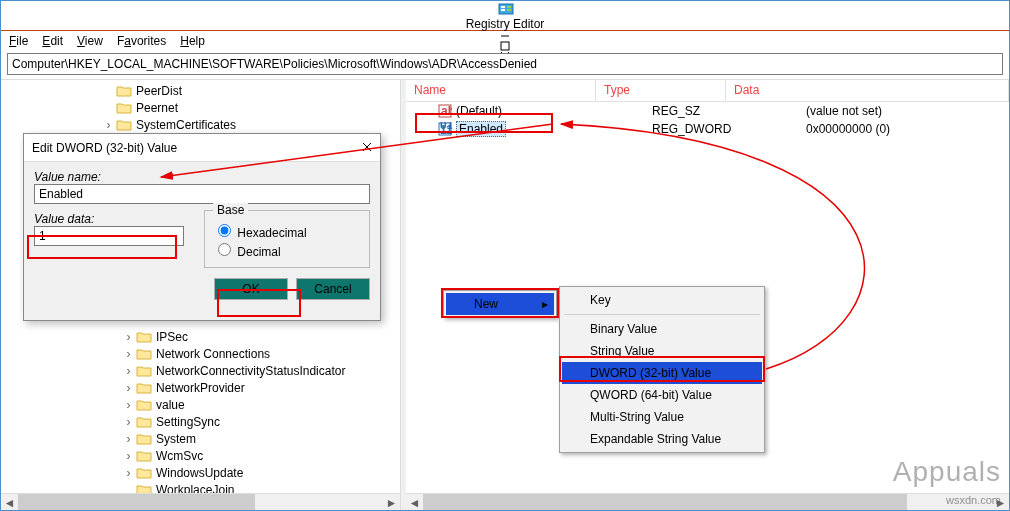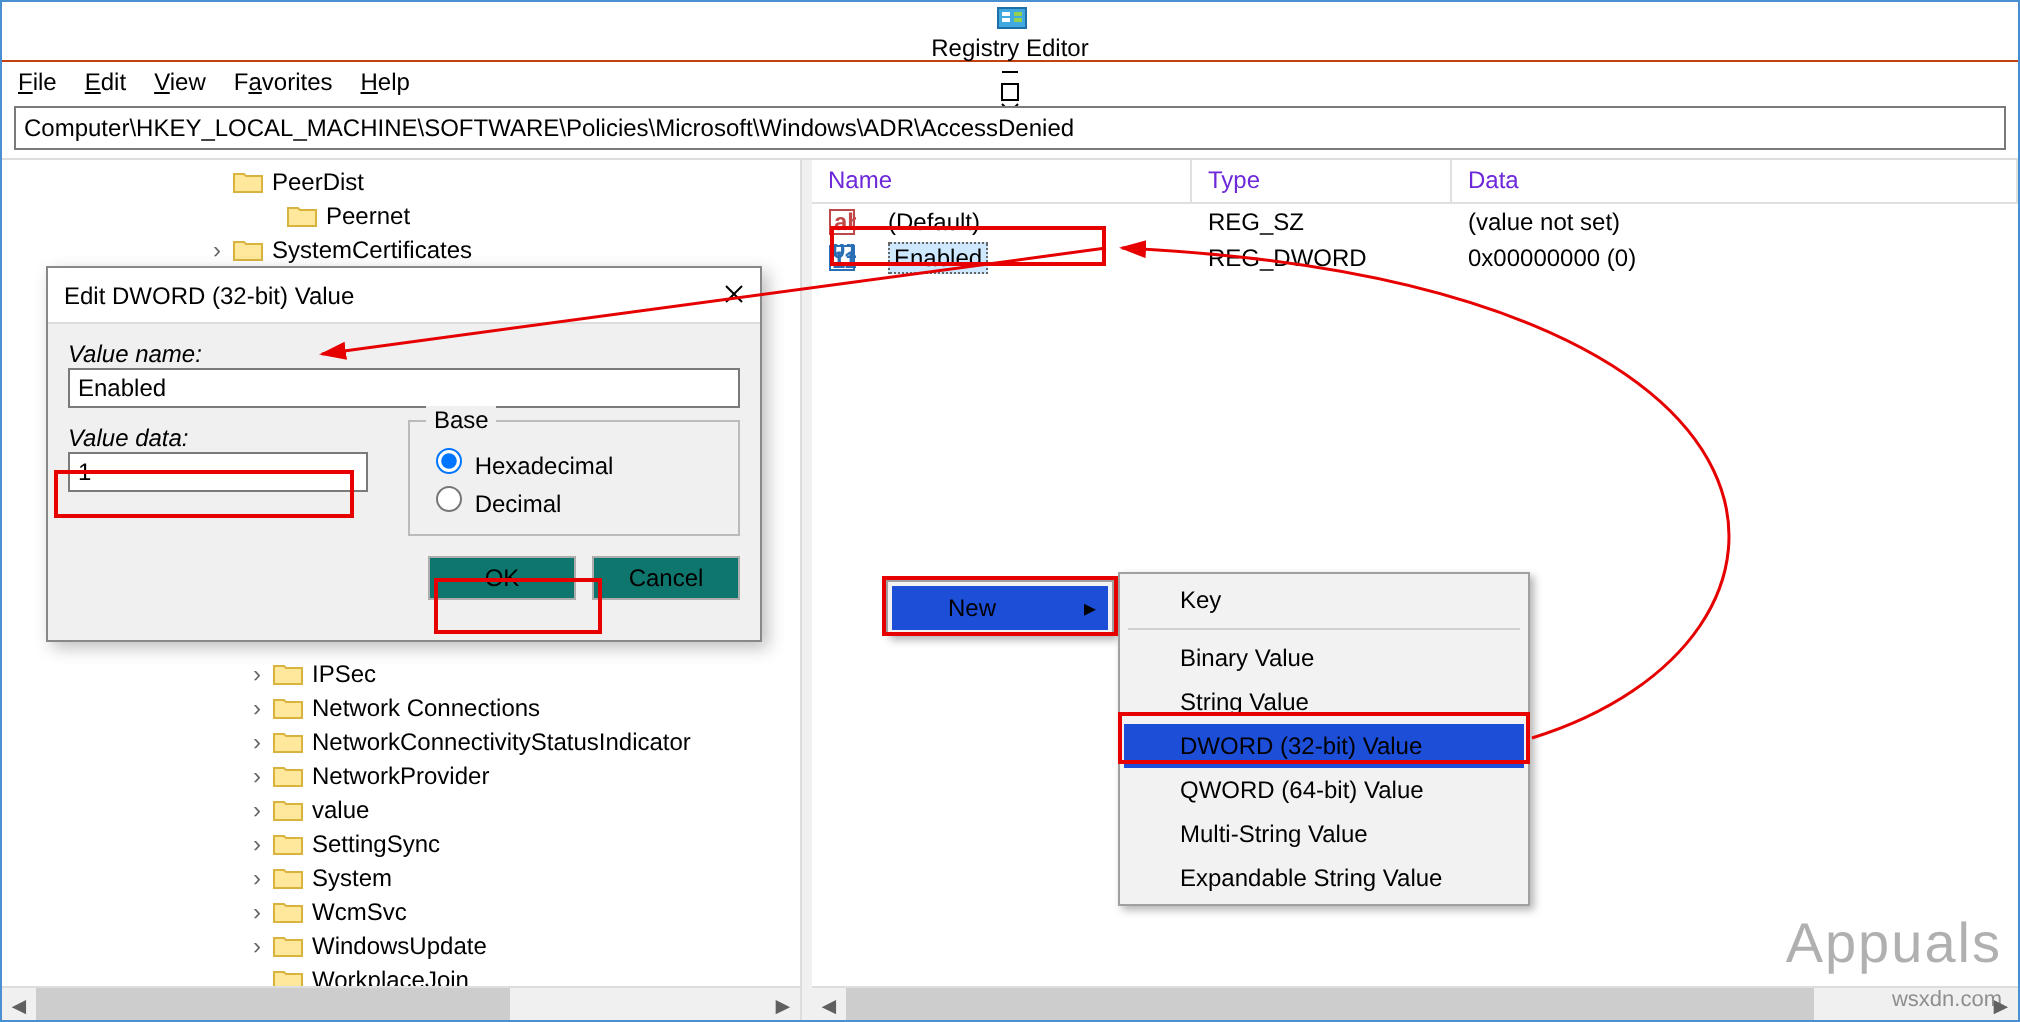--- a/index.html
+++ b/index.html
@@ -10,26 +10,26 @@
   .titlebar .spacer { flex:1; }
   .winbtn { width:46px; height:30px; display:flex; align-items:center; justify-content:center; }
   .menubar { height:20px; display:flex; align-items:center; gap:14px; padding:0 8px; }
   .menubar span u { text-decoration:underline; }
   .address { height:22px; border:1px solid #7a7a7a; margin:2px 6px 4px 6px; padding:2px 4px; display:flex; align-items:center; background:#fff; }
   .body { flex:1; display:flex; border-top:1px solid #ddd; min-height:0; }
   .tree-pane { width:400px; border-right:1px solid #ddd; position:relative; overflow:hidden; }
   .splitter { width:5px; background:#f0f0f0; cursor:col-resize; }
   .list-pane { flex:1; position:relative; overflow:hidden; }
   .list-header { display:flex; height:22px; border-bottom:1px solid #e0e0e0; background:#fff; }
-  .list-header .col { padding:3px 8px; border-right:1px solid #e0e0e0; color:#6d28d9; }
+  .list-header .col { padding:3px 8px; border-right:1px solid #e0e0e0; color:#ef4444; }
   .col-name { width:190px; }
   .col-type { width:130px; }
   .col-data { flex:1; }
   .list-row { display:flex; height:18px; align-items:center; }
-  .list-row .cell { padding:0 8px; display:flex; align-items:center; gap:16px; }
+  .list-row .cell { padding:0 8px; display:flex; align-items:center; gap:4px;margin-left:24px; }
   .val-icon { width:14px; height:14px; display:inline-flex; align-items:center; justify-content:center; }
   .tree { position:absolute; inset:0; padding-top:2px; }
   .tree-item { display:flex; align-items:center; height:17px; white-space:nowrap; }
   .tree-item .exp { width:15px; text-align:center; color:#666; }
   .tree-item .folder-icon { width:16px; height:14px; margin-right:4px; display:inline-flex; }
   .tree-lines { color:#a0a0a0; }
 
   
   .dialog { position:absolute; left:22px; top:132px; width:358px; height:188px; background:#f0f0f0; border:1px solid #888; box-shadow:3px 3px 8px rgba(0,0,0,0.25); }
   .dialog .dlg-title { height:28px; background:#fff; display:flex; align-items:center; padding:0 8px; border-bottom:1px solid #ddd; }
@@ -115,21 +115,21 @@
       <div class="tree" id="tree">
           <div class="tree-item" style="padding-left: 100px; position: absolute; top: 2px;">
             <span class="exp tree-lines">&nbsp;</span>
             <span class="folder-icon">
               <svg width="16" height="14" viewBox="0 0 16 14">
                 <path d="M1 3 L6 3 L7 4 L15 4 L15 12 L1 12 Z" fill="#ffe79c" stroke="#d8b43f"></path>
               </svg>
             </span>
             <span>PeerDist</span>
           </div>
-          <div class="tree-item" style="padding-left: 100px; position: absolute; top: 19px; margin-left: 27px;">
+          <div class="tree-item" style="padding-left: 100px; position: absolute; top: 19px;">
             <span class="exp tree-lines">&nbsp;</span>
             <span class="folder-icon">
               <svg width="16" height="14" viewBox="0 0 16 14">
                 <path d="M1 3 L6 3 L7 4 L15 4 L15 12 L1 12 Z" fill="#ffe79c" stroke="#d8b43f"></path>
               </svg>
             </span>
             <span>Peernet</span>
           </div>
           <div class="tree-item" style="padding-left: 100px; position: absolute; top: 36px;">
             <span class="exp tree-lines">›</span>

